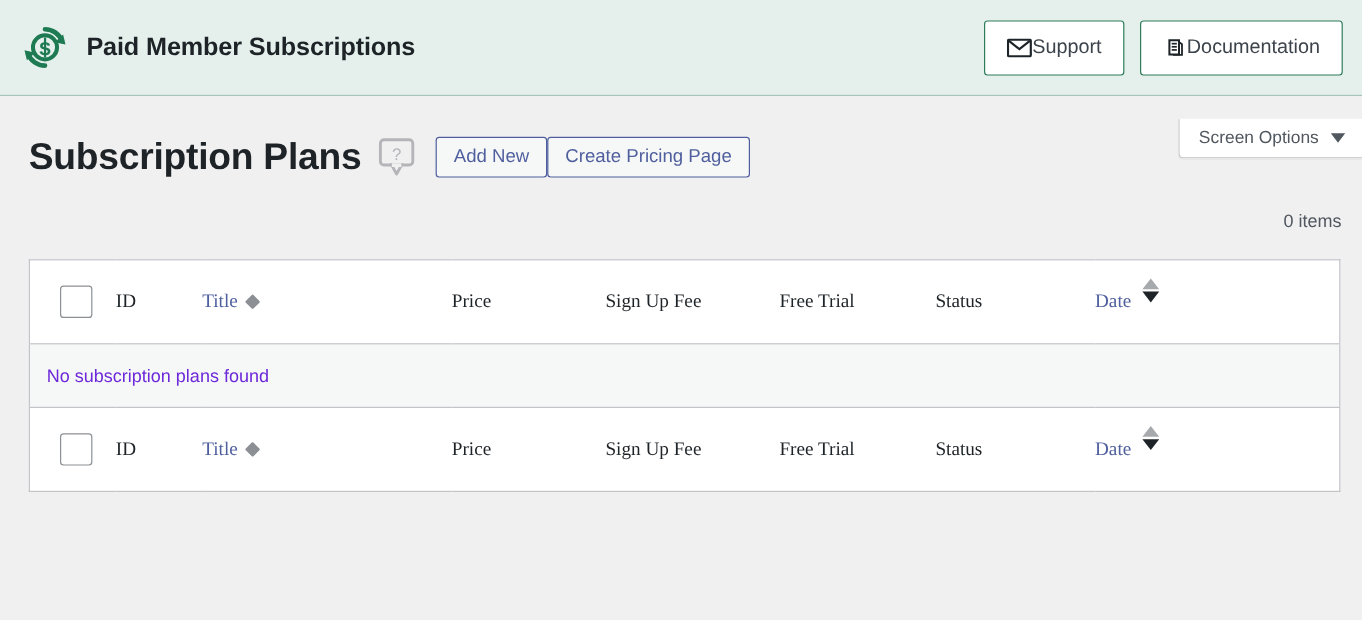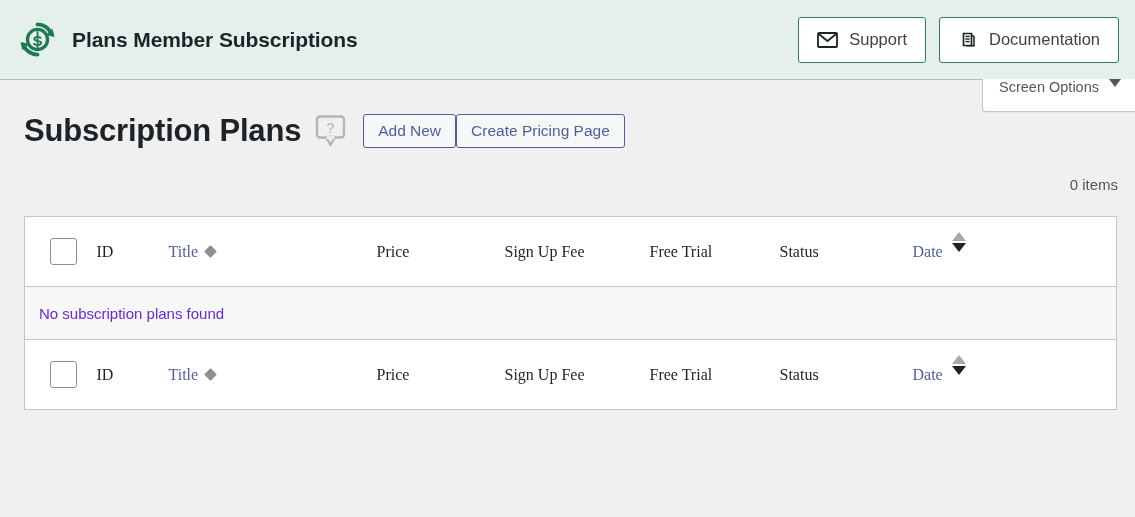--- a/index.html
+++ b/index.html
@@ -52,42 +52,42 @@
     gap: 13px;
   }
   .hdr-btn {
     background: #ffffff;
     border: 1px solid #2e7d5b;
     border-radius: 3px;
     height: 46px;
     padding: 0 18px;
     display: flex;
     align-items: center;
-    gap: 11px;
     font-size: 16.5px;
     color: #3c434a;
     cursor: pointer;
     white-space: nowrap;
     font-family: "Liberation Sans", sans-serif;
   }
   .hdr-btn svg { display: block; }
 
   
   .screen-options {
     position: absolute;
-    top: 79px;
+    top: 99px;
     right: 0px;
     background: #ffffff;
     border: 1px solid #c3c4c7;
     border-top: none;
     border-right: none;
     border-radius: 0 0 0 4px;
     height: 33px;
     padding: 0 14px 0 16px;
     display: flex;
+    align-items: center;
     gap: 10px;
     font-size: 14.5px;
     color: #50575e;
     cursor: pointer;
     box-shadow: 0 1px 1px rgba(0,0,0,0.04);
   }
   .caret-down {
     width: 0; height: 0;
     border-left: 6px solid transparent;
     border-right: 6px solid transparent;
@@ -263,21 +263,21 @@
       <svg viewBox="0 0 40 40" width="39" height="39" aria-hidden="true">
         <path d="M20 4.5 A15.5 15.5 0 0 1 34.5 14.5" stroke="#1e7a52" stroke-width="4" fill="none" stroke-linecap="round"></path>
         <path d="M20 35.5 A15.5 15.5 0 0 1 5.5 25.5" stroke="#1e7a52" stroke-width="4" fill="none" stroke-linecap="round"></path>
         <polygon points="35.5,9 37.5,17.5 28.5,15.5" fill="#1e7a52"></polygon>
         <polygon points="4.5,31 2.5,22.5 11.5,24.5" fill="#1e7a52"></polygon>
         <circle cx="20" cy="20" r="10.3" fill="none" stroke="#1e7a52" stroke-width="3.4"></circle>
         <text x="20" y="26.4" font-family="'Liberation Sans', sans-serif" font-size="15.5" font-weight="bold" fill="#1e7a52" text-anchor="middle">S</text>
         <rect x="19.1" y="11.6" width="1.9" height="17" fill="#1e7a52"></rect>
       </svg>
     </span>
-    <span class="brand-title">Plans Member Subscriptions</span>
+    <span class="brand-title">Paid Member Subscriptions</span>
   </div>
 
   <div class="brand-right">
     <button class="hdr-btn">
       <span>
         <svg width="21" height="16" viewBox="0 0 21 16" aria-hidden="true">
           <rect x="1" y="1" width="19" height="14" rx="1" fill="none" stroke="#1d2327" stroke-width="1.8"></rect>
           <path d="M1.8 2 L10.5 9 L19.2 2" fill="none" stroke="#1d2327" stroke-width="1.8"></path>
         </svg>
       </span>

